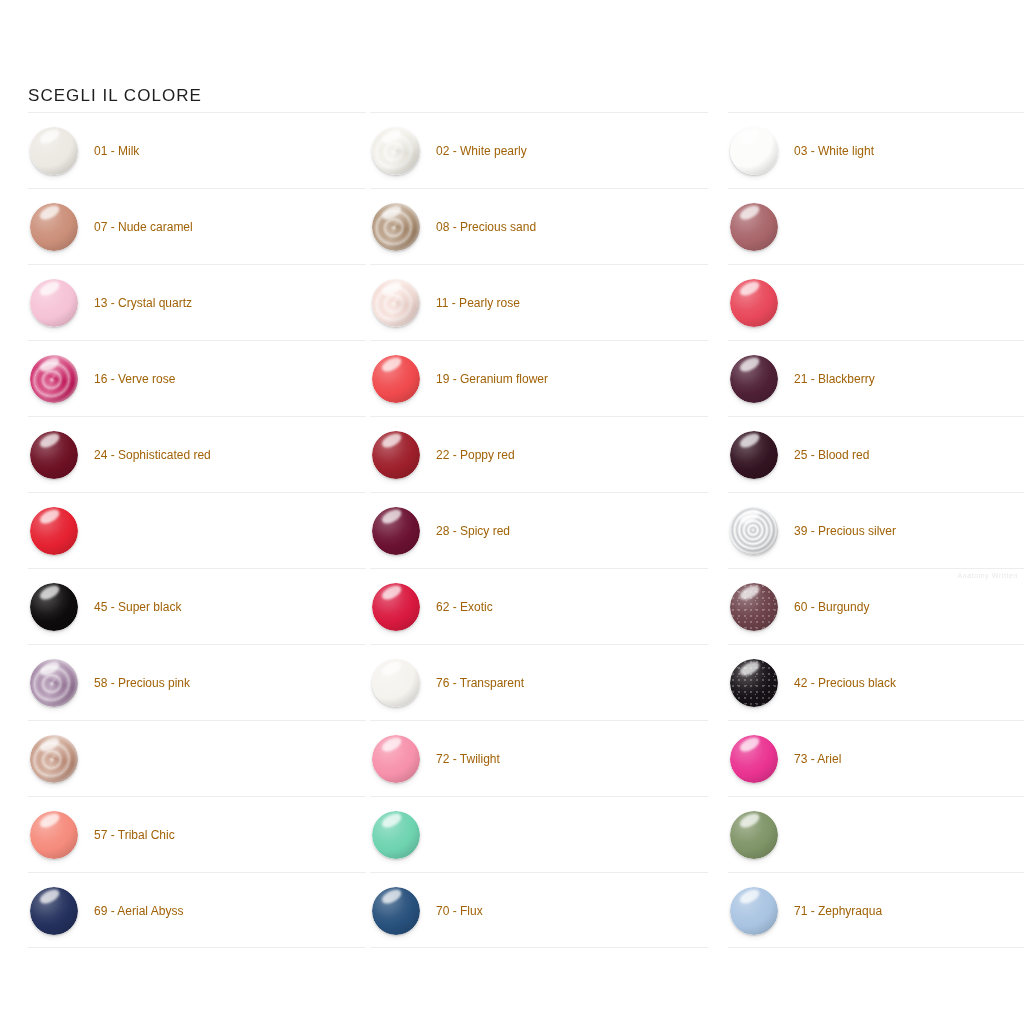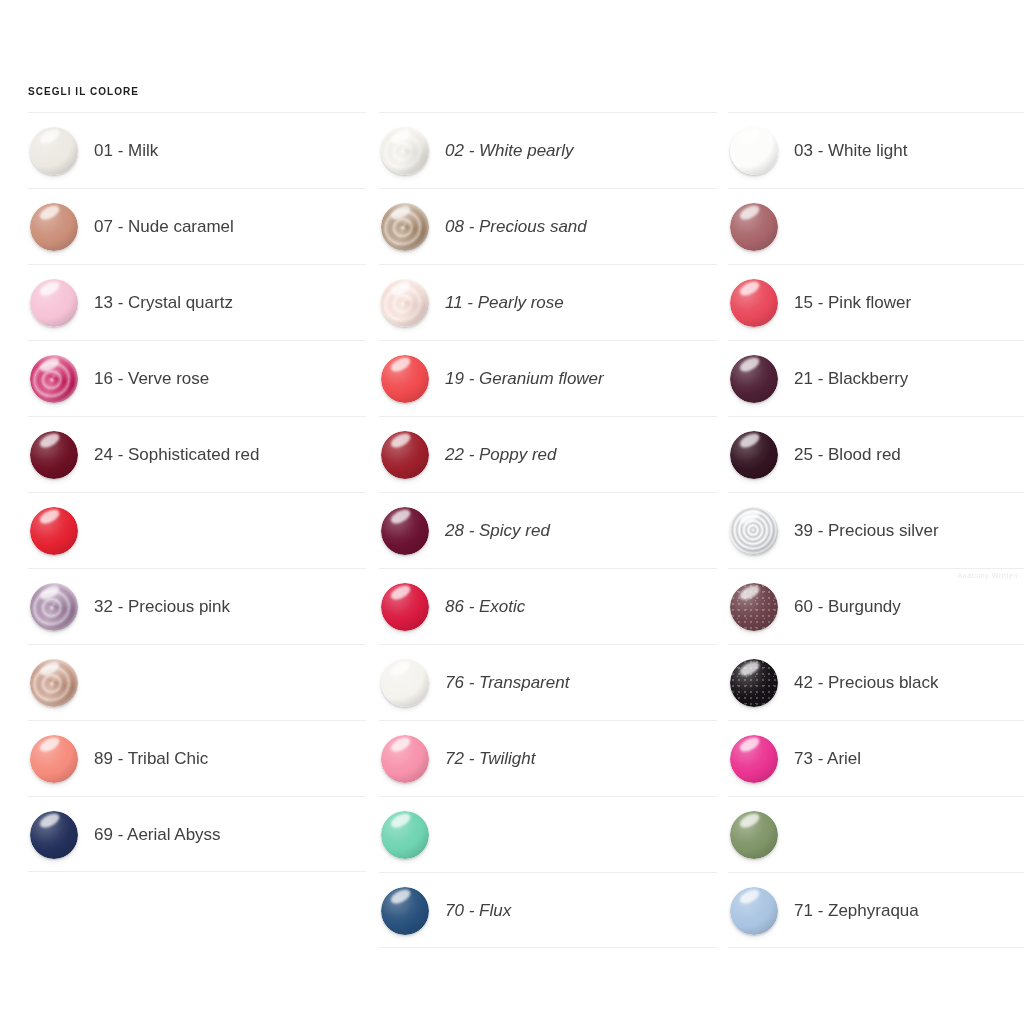--- a/index.html
+++ b/index.html
@@ -22,22 +22,22 @@
     left: 0; top: 0;
     width: 1024px;
     height: 1024px;
     background: #fff;
   }
 
   .section-title {
     position: absolute;
     left: 28px;
     top: 86px;
-    font-size: 10px;
-    font-weight: bold;
+    font-size: 17px;
+    font-weight: normal;
     letter-spacing: 1.05px;
     color: #1e1e1e;
     text-transform: uppercase;
     white-space: nowrap;
   }
 
   .watermark {
     position: absolute;
     right: 6px;
     top: 572px;
@@ -54,21 +54,21 @@
     top: 112px;
     width: 1024px;
   }
 
   .column {
     position: absolute;
     top: 0;
     width: 338px;
   }
   .col-0 { left: 28px; }
-  .col-1 { left: 379px; font-style: italic; }
+  .col-1 { left: 370px; }
   .col-2 { left: 728px; }
 
   .swatch-row {
     position: relative;
     height: 76px;
     border-top: 1px solid #ededed;
     box-sizing: border-box;
   }
   .swatch-row:last-child { border-bottom: 1px solid #ededed; }
 
@@ -177,22 +177,22 @@
     background-position: 0 0, 3px 4px;
     pointer-events: none;
   }
 
   .swatch-label {
     position: absolute;
     left: 66px;
     top: 0;
     height: 76px;
     line-height: 76px;
-    font-size: 17px;
-    color: #404040;
+    font-size: 12px;
+    color: #a16207;
     white-space: nowrap;
   }
 </style>
 </head>
 <body>
 
 <div class="page">
 
   <div class="section-title">SCEGLI IL COLORE</div>
 
@@ -256,50 +256,60 @@
           <div class="dome-wrap">
             <div class="dome">
               <div class="base" style="background: rgb(229, 33, 49);"></div>
               <div class="shade"></div>
               <div class="gloss"></div>
             </div>
           </div>
         </div>
         <div class="swatch-row">
           <div class="dome-wrap">
+            <div class="dome">
+              <div class="base" style="background: rgb(13, 11, 12);"></div>
+              <div class="shade"></div>
+              <div class="gloss"></div>
+            </div>
+          </div>
+          <div class="swatch-label">45 - Super black</div>
+        </div>
+        <div class="swatch-row">
+          <div class="dome-wrap">
             <div class="dome swirl">
               <div class="base" style="background: rgb(156, 123, 158);"></div>
               <div class="texture"></div>
               <div class="texture2"></div>
               <div class="shade"></div>
               <div class="gloss"></div>
             </div>
           </div>
-          <div class="swatch-label">32 - Precious pink</div>
+          <div class="swatch-label">58 - Precious pink</div>
         </div>
         <div class="swatch-row">
           <div class="dome-wrap">
             <div class="dome swirl">
               <div class="base" style="background: rgb(194, 144, 122);"></div>
               <div class="texture"></div>
               <div class="texture2"></div>
               <div class="shade"></div>
               <div class="gloss"></div>
             </div>
           </div>
         </div>
         <div class="swatch-row">
           <div class="dome-wrap">
             <div class="dome">
               <div class="base" style="background: rgb(245, 139, 124);"></div>
               <div class="shade"></div>
               <div class="gloss"></div>
             </div>
           </div>
-          <div class="swatch-label">89 - Tribal Chic</div>
+          <div class="swatch-label">57 - Tribal Chic</div>
         </div>
         <div class="swatch-row">
           <div class="dome-wrap">
             <div class="dome">
               <div class="base" style="background: rgb(35, 48, 92);"></div>
               <div class="shade"></div>
               <div class="gloss"></div>
             </div>
           </div>
           <div class="swatch-label">69 - Aerial Abyss</div>
@@ -373,21 +383,21 @@
           <div class="swatch-label">28 - Spicy red</div>
         </div>
         <div class="swatch-row">
           <div class="dome-wrap">
             <div class="dome">
               <div class="base" style="background: rgb(217, 25, 63);"></div>
               <div class="shade"></div>
               <div class="gloss"></div>
             </div>
           </div>
-          <div class="swatch-label">86 - Exotic</div>
+          <div class="swatch-label">62 - Exotic</div>
         </div>
         <div class="swatch-row">
           <div class="dome-wrap">
             <div class="dome">
               <div class="base" style="background: rgb(245, 243, 238);"></div>
               <div class="shade"></div>
               <div class="gloss"></div>
             </div>
           </div>
           <div class="swatch-label">76 - Transparent</div>
@@ -443,21 +453,20 @@
           </div>
         </div>
         <div class="swatch-row">
           <div class="dome-wrap">
             <div class="dome">
               <div class="base" style="background: rgb(232, 72, 90);"></div>
               <div class="shade"></div>
               <div class="gloss"></div>
             </div>
           </div>
-          <div class="swatch-label">15 - Pink flower</div>
         </div>
         <div class="swatch-row">
           <div class="dome-wrap">
             <div class="dome">
               <div class="base" style="background: rgb(78, 32, 54);"></div>
               <div class="shade"></div>
               <div class="gloss"></div>
             </div>
           </div>
           <div class="swatch-label">21 - Blackberry</div>

